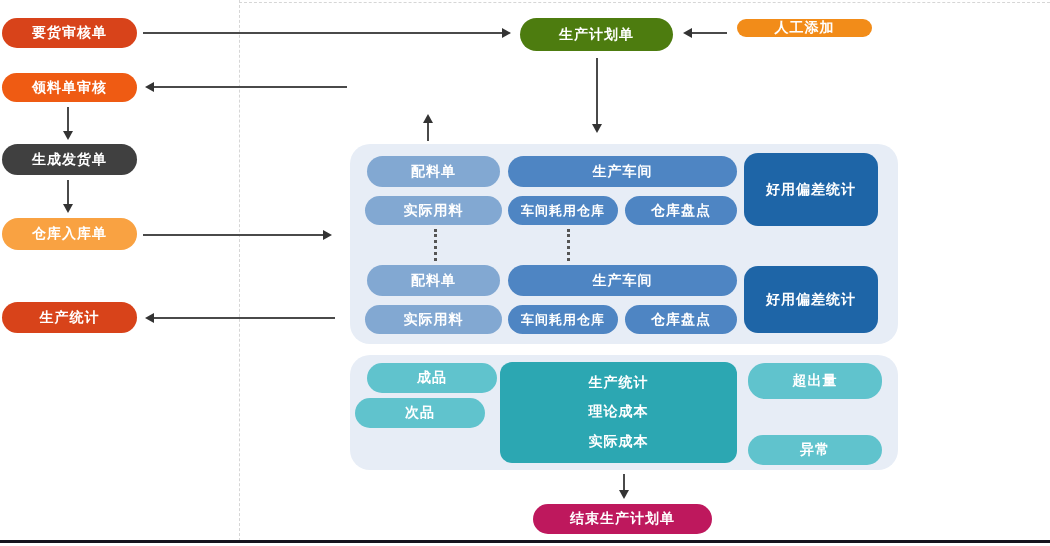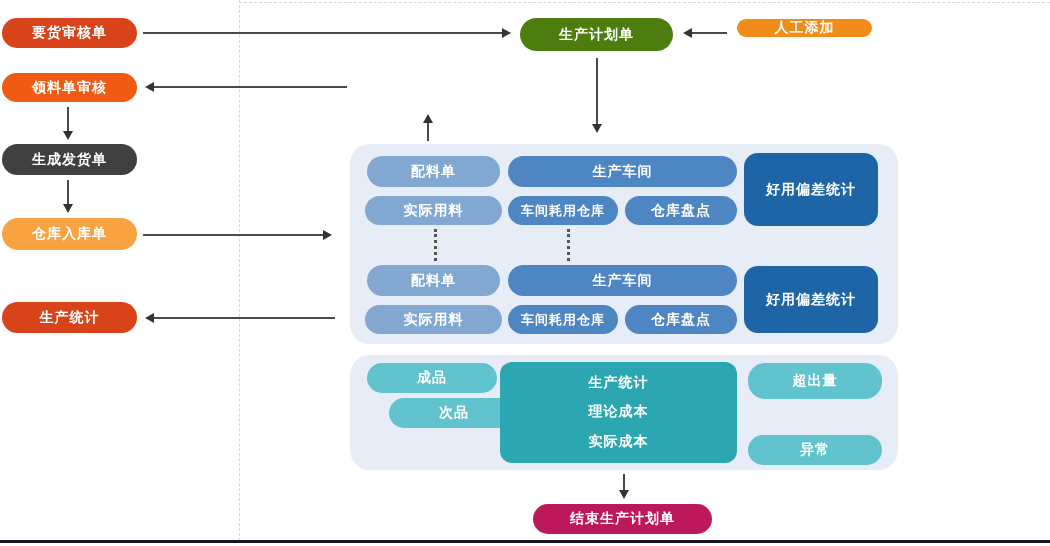--- a/index.html
+++ b/index.html
@@ -67,21 +67,21 @@
   <div class="pill c-lblue" style="left:367px;top:265px;width:133px;height:31px;">配料单</div>
   <div class="pill c-mblue" style="left:508px;top:265px;width:229px;height:31px;">生产车间</div>
   <div class="pill c-lblue" style="left:365px;top:305px;width:137px;height:29px;">实际用料</div>
   <div class="pill c-mblue" style="left:508px;top:305px;width:110px;height:29px;font-size:13px;">车间耗用仓库</div>
   <div class="pill c-mblue" style="left:625px;top:305px;width:112px;height:29px;">仓库盘点</div>
   <div class="box c-dblue" style="left:744px;top:266px;width:134px;height:67px;border-radius:14px;">好用偏差统计</div>
 
   <div class="panel" style="left:350px;top:355px;width:548px;height:115px;"></div>
 
   <div class="pill c-lteal" style="left:367px;top:363px;width:130px;height:30px;">成品</div>
-  <div class="pill c-lteal" style="left:389px;top:398px;width:130px;height:30px;">次品</div>
+  <div class="pill c-lteal" style="left:355px;top:398px;width:130px;height:30px;">次品</div>
 
   <div class="box c-teal" style="left:500px;top:362px;width:237px;height:101px;border-radius:12px;justify-content:space-around;padding:6px 0;box-sizing:border-box;">
     <div>生产统计</div>
     <div>理论成本</div>
     <div>实际成本</div>
   </div>
 
   <div class="pill c-lteal" style="left:748px;top:363px;width:134px;height:36px;">超出量</div>
   <div class="pill c-lteal" style="left:748px;top:435px;width:134px;height:30px;">异常</div>
 

